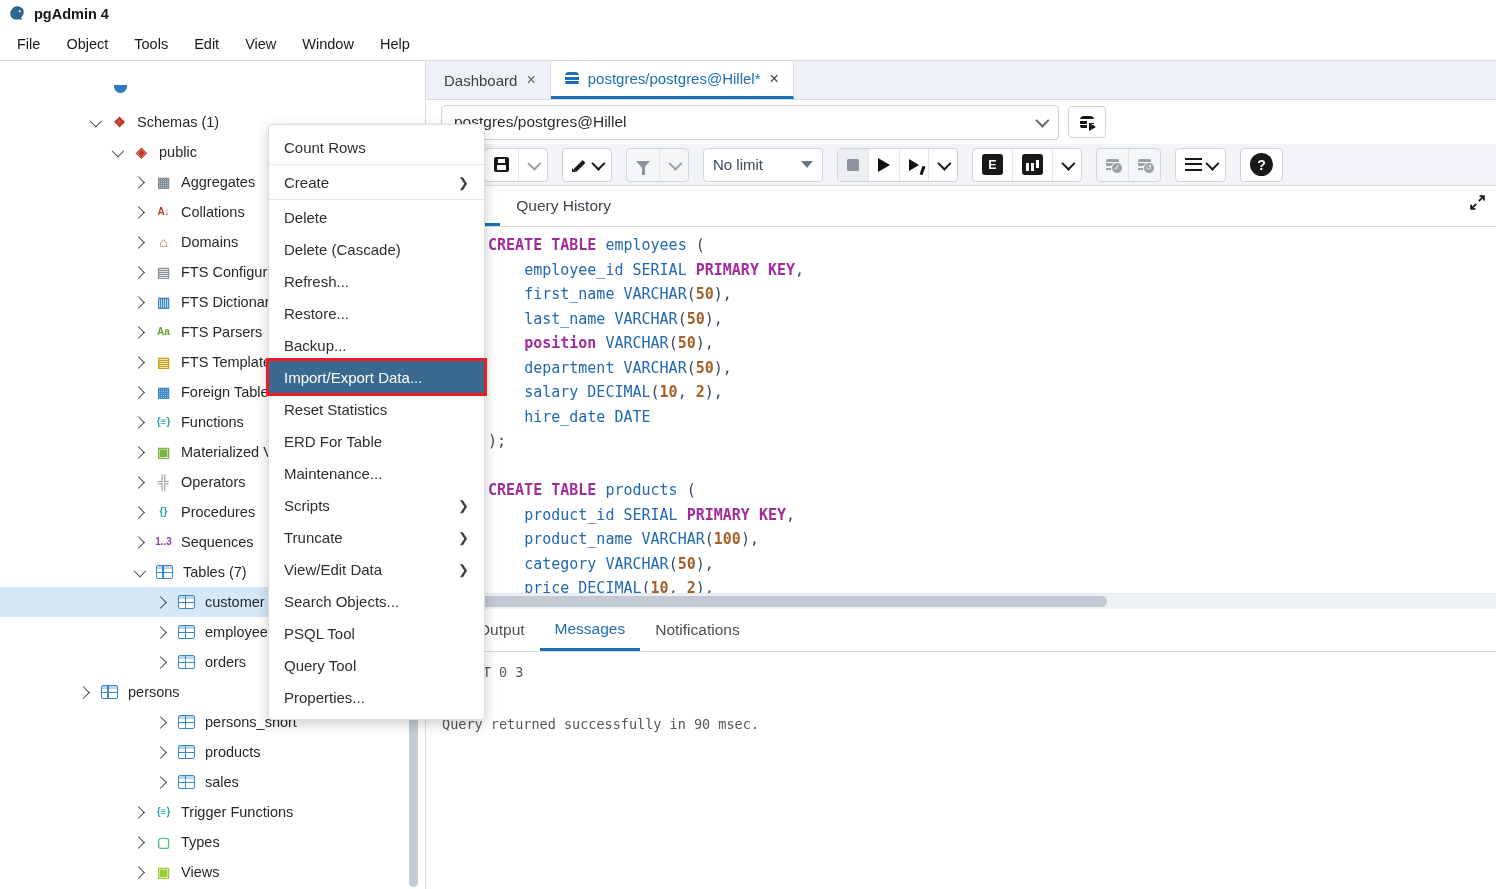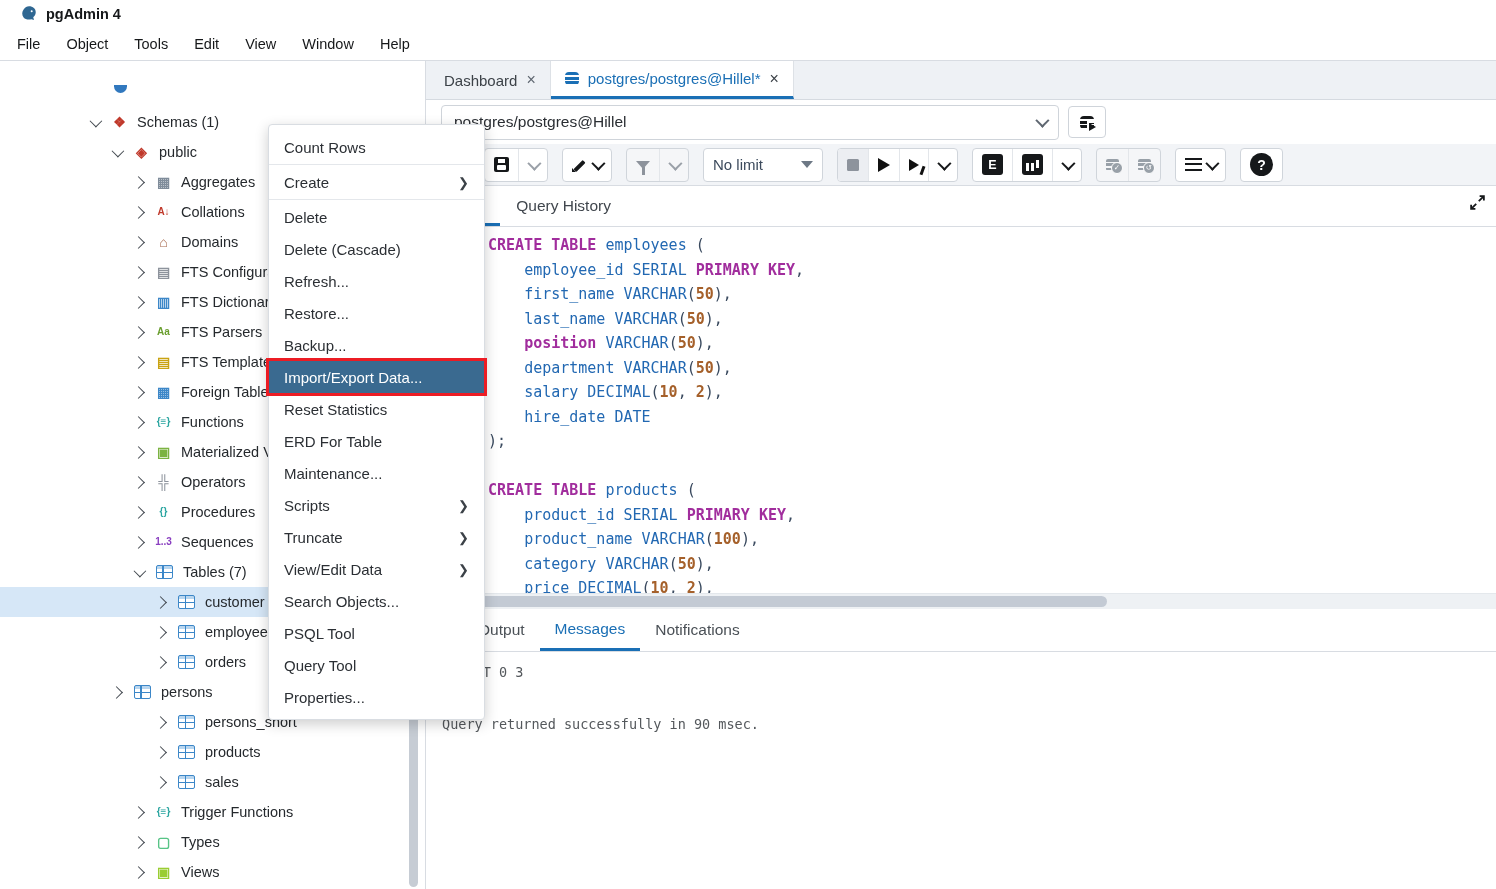--- a/index.html
+++ b/index.html
@@ -1,19 +1,19 @@
 <!DOCTYPE html>
 <html><head>
 <meta charset="utf-8">
 <style>
   html,body{margin:0;padding:0}
   body{width:1496px;height:889px;position:relative;overflow:hidden;background:#fff;
        font-family:"Liberation Sans",sans-serif;color:#25292d;}
   
-  .titlebar{height:28px;display:flex;align-items:center;gap:8px;padding-left:20px;}
+  .titlebar{height:28px;display:flex;align-items:center;gap:8px;padding-left:8px;}
   .titlebar .ttl{font-size:14.5px;font-weight:bold;color:#16181a;}
   .menubar{height:32px;display:flex;align-items:center;border-bottom:1px solid #d8dce2;padding-left:4px;}
   .mitem{padding:0 13px;font-size:14.5px;color:#16181a;cursor:default;}
   
   .app{display:flex;height:828px;position:relative;}
   .sidebar{width:425px;min-width:425px;border-right:1px solid #d8dce2;position:relative;overflow:hidden;background:#fff;}
   .sb-header{height:38px;border-bottom:1px solid #d8dce2;display:flex;align-items:center;justify-content:space-between;padding:0 10px;}
   .sb-title{font-size:15.5px;color:#2a2e33;}
   .btn-like{height:30px;min-width:36px;border:1px solid #cfd4da;border-radius:4px;background:#fff;display:flex;align-items:center;justify-content:center;gap:5px;}
   .frag{position:absolute;left:114px;top:24px;width:13px;height:8px;background:#3178be;border-radius:0 0 7px 7px;}
@@ -219,21 +219,21 @@
         <div class="trow" style="padding-left: 156px;">
           <span class="tchev col"></span>
           <span class="tbl-ico"></span>
           <span>employees</span>
         </div>
         <div class="trow" style="padding-left: 156px;">
           <span class="tchev col"></span>
           <span class="tbl-ico"></span>
           <span>orders</span>
         </div>
-        <div class="trow" style="padding-left: 112px;">
+        <div class="trow" style="padding-left: 79px;">
           <span class="tchev col"></span>
           <span class="tbl-ico"></span>
           <span>persons</span>
         </div>
         <div class="trow" style="padding-left: 156px;">
           <span class="tchev col"></span>
           <span class="tbl-ico"></span>
           <span>persons_short</span>
         </div>
         <div class="trow" style="padding-left: 156px;">

